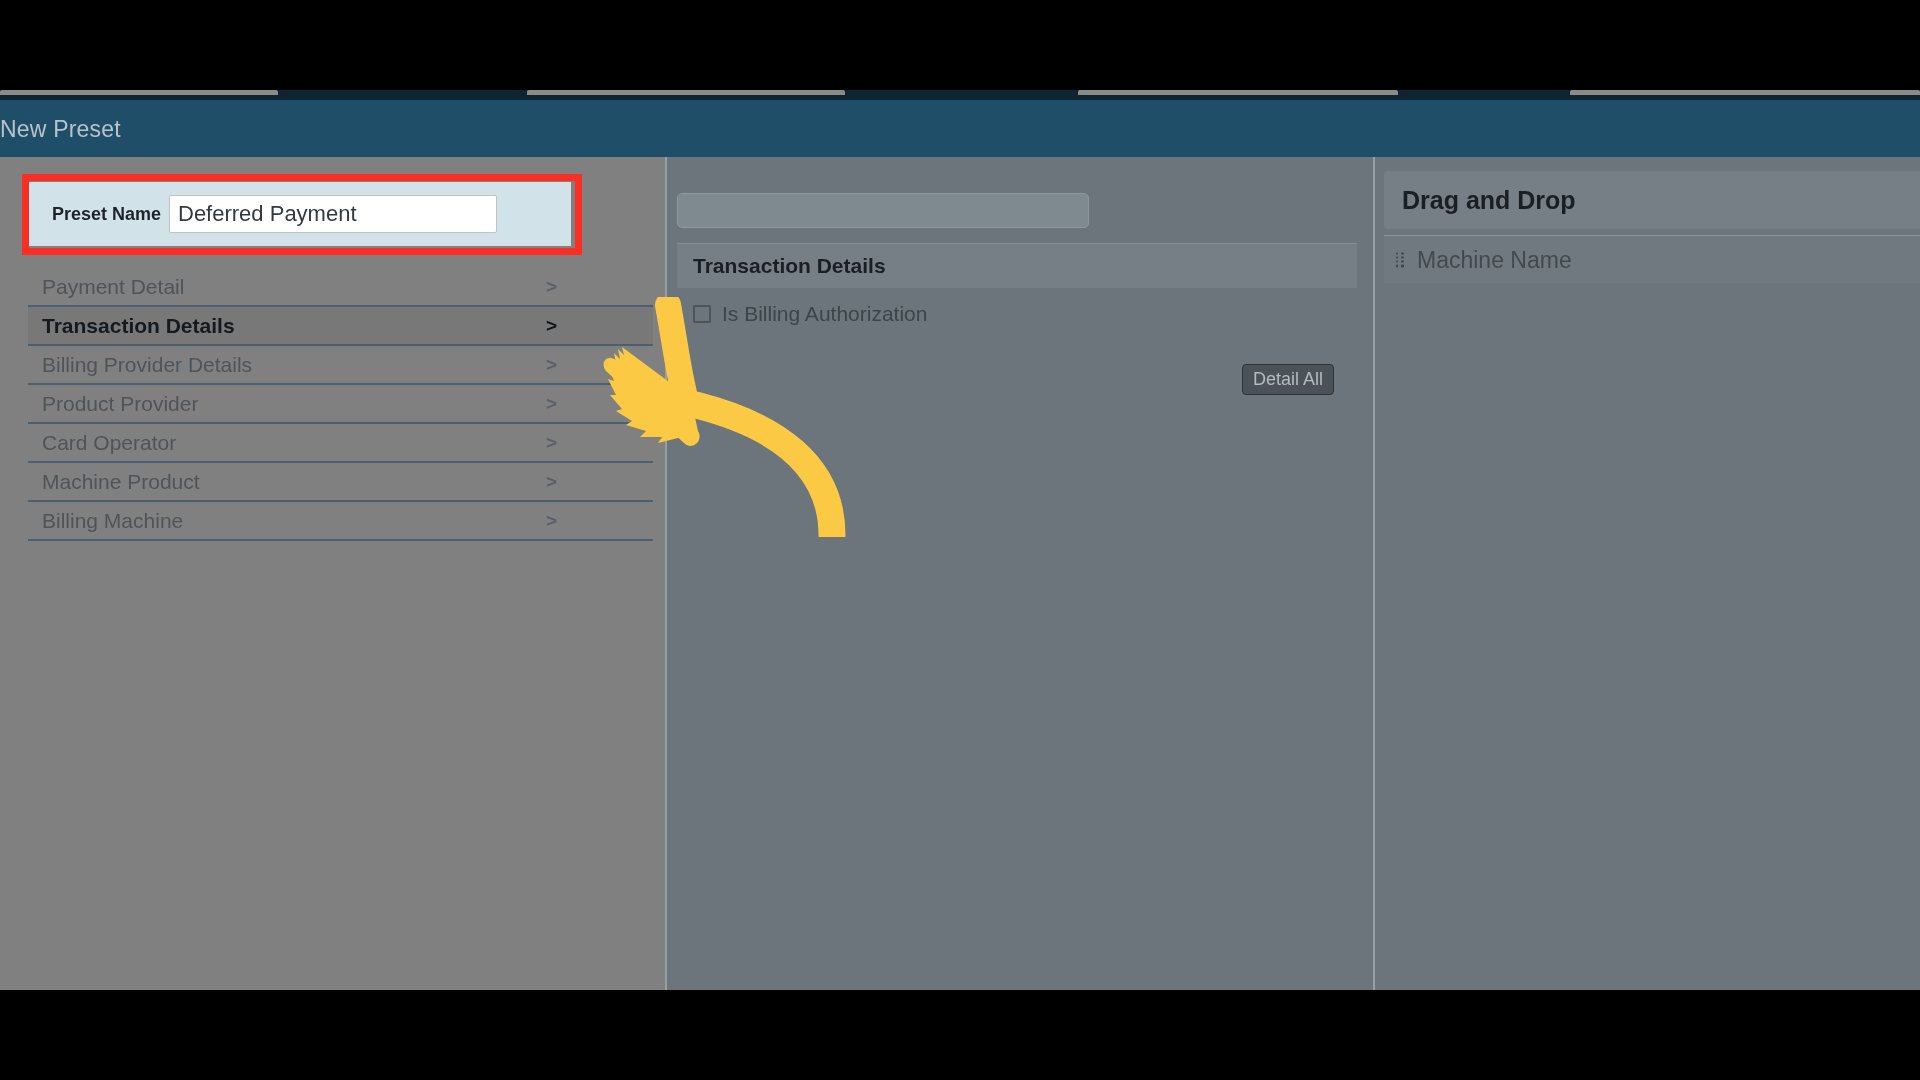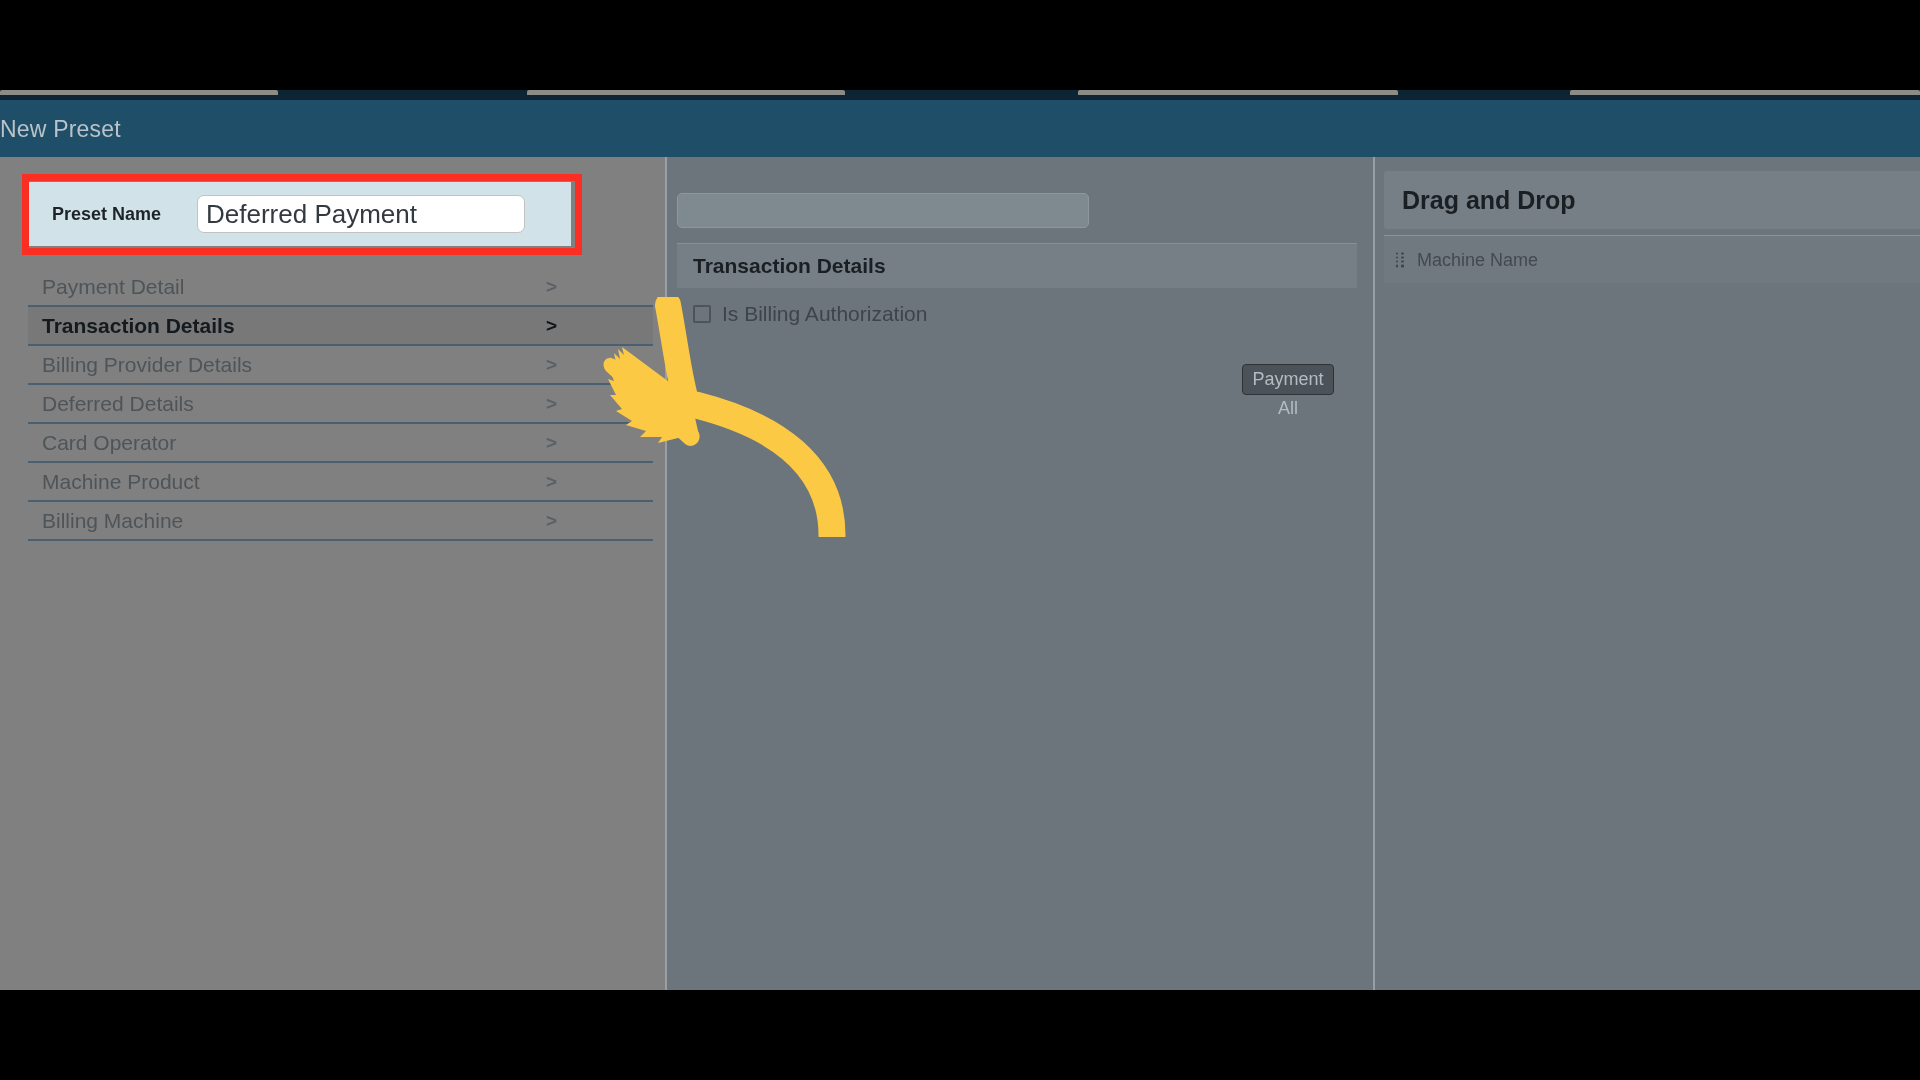--- a/index.html
+++ b/index.html
@@ -105,27 +105,26 @@
     color: #1d2429;
     white-space: nowrap;
   }
   .preset-name-input {
     position: absolute;
     left: 140px; top: 50%;
     transform: translateY(-50%);
     width: 328px; height: 38px;
     background: #ffffff;
     border: 1px solid #c2c2c2;
-    border-radius: 7px;
+    border-radius: 2px;
     font-family: "Liberation Sans", sans-serif;
-    font-size: 26px;
+    font-size: 22px;
     color: #333a3f;
     padding: 0 8px;
     outline: none;
-    margin-left: 28px;
   }
 
   
   .red-highlight {
     position: absolute;
     left: 22px; top: 17px;
     width: 560px; height: 81px;
     border: 7px solid #fa2e23;
     pointer-events: none;
     z-index: 30;
@@ -309,21 +308,21 @@
   .dnd-grip i {
     position: absolute;
     width: 2.4px; height: 2.4px;
     background: #3e454a;
     border-radius: 50%;
   }
   .dnd-item .dnd-label {
     position: absolute;
     left: 33px; top: 50%;
     transform: translateY(-50%);
-    font-size: 18px;
+    font-size: 23px;
     color: #434a4f;
     white-space: nowrap;
   }
 
   
   .annot-arrow {
     position: absolute;
     left: 600px; top: 140px;
     width: 340px; height: 240px;
     pointer-events: none;
@@ -368,21 +367,21 @@
           </div>
           <div class="cat-item active">
             <span class="cat-label">Transaction Details</span>
             <span class="cat-chevron">&gt;</span>
           </div>
           <div class="cat-item">
             <span class="cat-label">Billing Provider Details</span>
             <span class="cat-chevron">&gt;</span>
           </div>
           <div class="cat-item">
-            <span class="cat-label">Deferred Details</span>
+            <span class="cat-label">Product Provider</span>
             <span class="cat-chevron">&gt;</span>
           </div>
           <div class="cat-item">
             <span class="cat-label">Card Operator</span>
             <span class="cat-chevron">&gt;</span>
           </div>
           <div class="cat-item">
             <span class="cat-label">Machine Product</span>
             <span class="cat-chevron">&gt;</span>
           </div>
@@ -428,21 +427,21 @@
               <i style="left:0px;top:8.6px;"></i>
                 <i style="left:5.2px;top:8.6px;"></i>
               <i style="left:0px;top:12.9px;"></i>
                 <i style="left:5.2px;top:12.9px;"></i>
             </span>
             <span class="dnd-label">Machine Name</span>
           </div>
         </div>
       </div>
 
-      <div class="select-all-btn">Payment All</div>
+      <div class="select-all-btn">Detail All</div>
 
       <svg class="annot-arrow" viewBox="0 0 340 240" xmlns="http://www.w3.org/2000/svg">
         <path d="M 232 238 C 232 168, 175 128, 96 108" stroke="#fbc944" stroke-width="27" fill="none" stroke-linecap="round"></path>
         <path d="M 68 8 C 74 40, 78 72, 84 96" stroke="#fbc944" stroke-width="26" fill="none" stroke-linecap="round"></path>
         <path d="M 84 96 L 22 50 L 24 58 L 18 52 L 20 62 L 14 56 L 16 66 L 10 60 L 14 72
                  L 8 68 L 14 84 L 8 82 L 16 98 L 10 98 L 22 112 L 16 114 L 32 124
                  L 26 128 L 46 134 L 40 140 L 62 140 L 58 146 L 82 140 Z" fill="#fbc944"></path>
         <path d="M 90 98 L 14 62 C 6 58, 0 66, 6 74 L 84 146 C 92 154, 104 144, 98 134 Z" fill="#fbc944"></path>
       </svg>
 

